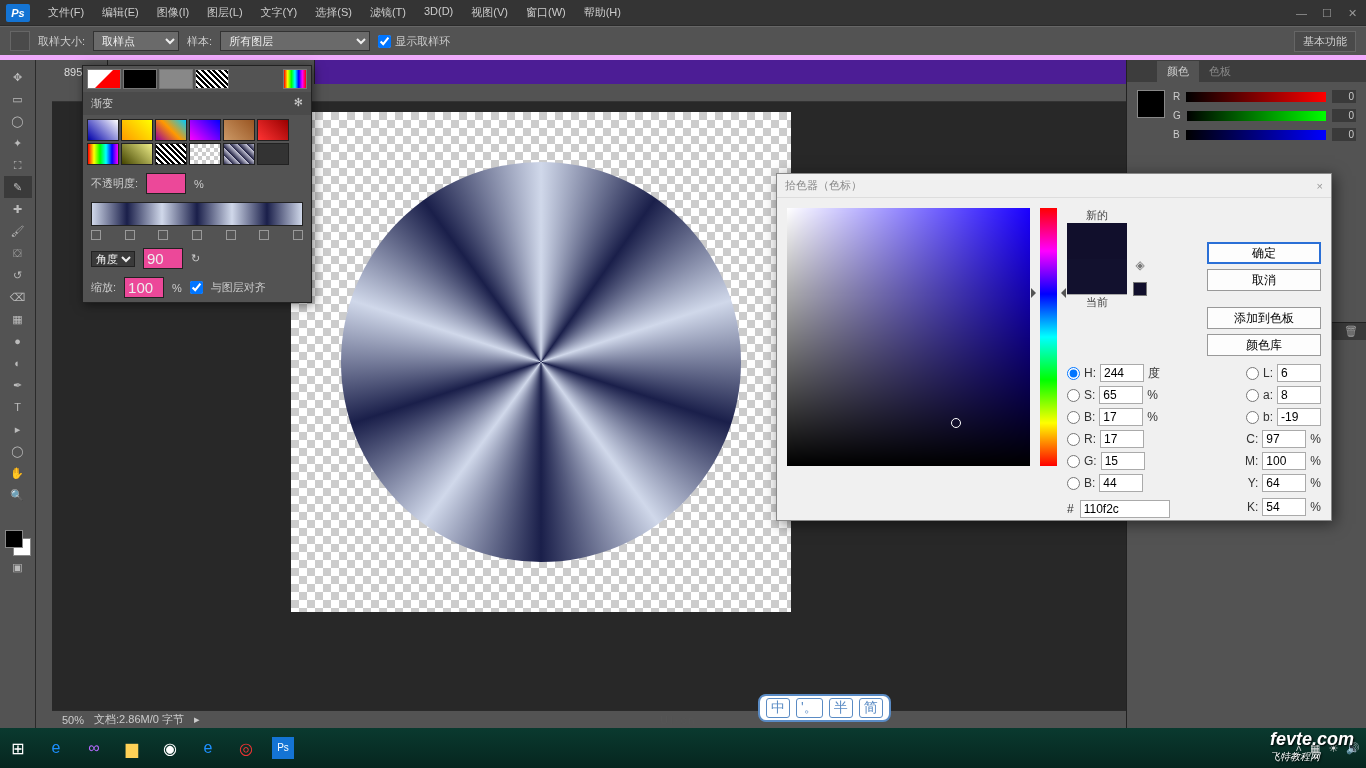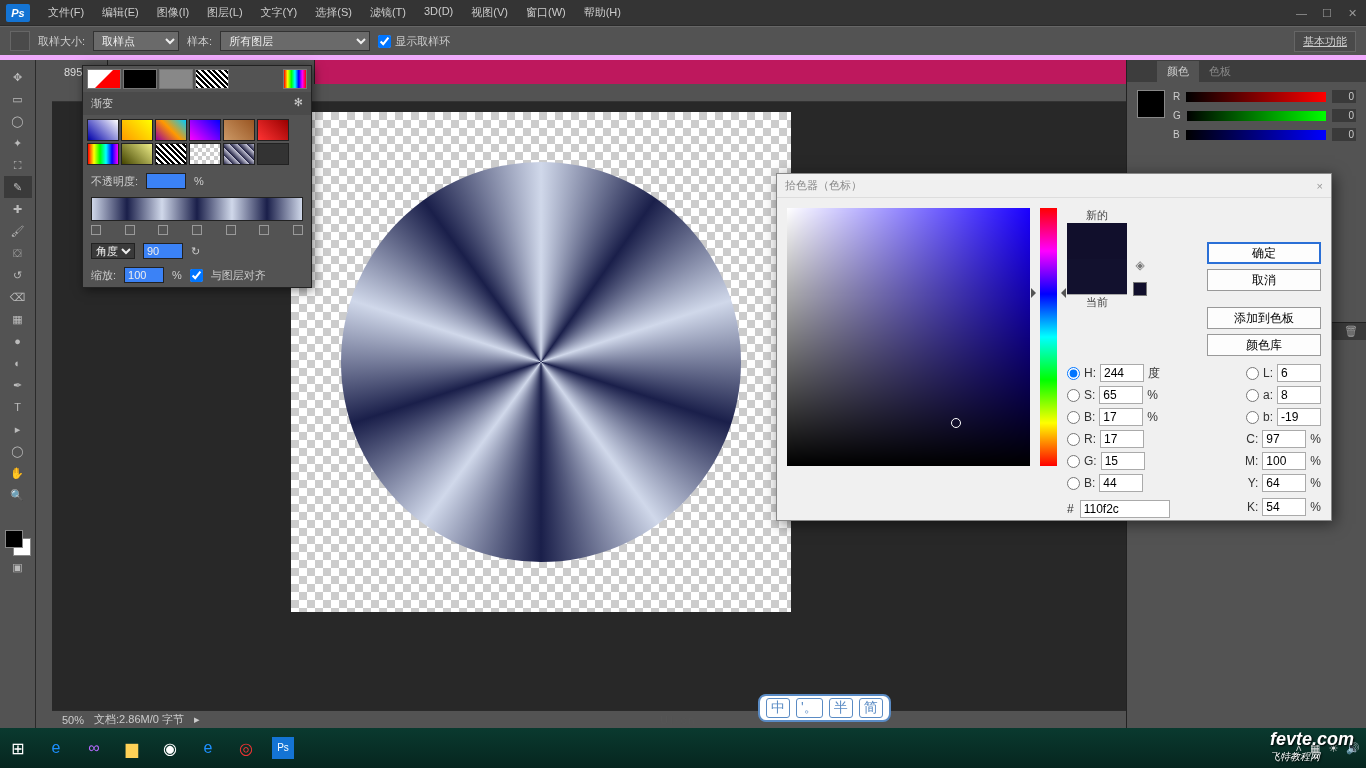--- a/index.html
+++ b/index.html
@@ -15,40 +15,40 @@
 
 
 .optionsbar { height: 34px; background: #535353; border-top: 1px solid #666; border-bottom: 5px solid #f0abfc; display: flex; align-items: center; padding: 0 10px; gap: 8px; }
 .optionsbar select, .optionsbar input { background: #6a6a6a; border: 1px solid #333; color: #eee; font-size: 11px; padding: 2px 4px; }
 .opt-icon { width: 20px; height: 20px; background: #4a4a4a; border: 1px solid #666; }
 .opt-label { font-size: 11px; }
 .sel-wide { width: 86px; }
 .sel-wider { width: 150px; }
 .checkbox-row { display: flex; align-items: center; gap: 4px; }
 .optionsbar .spacer { flex: 1; }
-.opt-right { display: flex; align-items: flex-end; gap: 6px; padding: 2px 8px; background: #4a4a4a; border: 1px solid #666; text-decoration: underline; }
+.opt-right { display: flex; align-items: flex-end; gap: 6px; padding: 2px 8px; background: #4a4a4a; border: 1px solid #666; }
 
 
 .workspace { display: flex; height: calc(768px - 26px - 34px - 40px); position: relative; }
 
 
 .toolbar { width: 36px; background: #535353; border-right: 1px solid #2a2a2a; display: flex; flex-direction: column; align-items: center; padding: 6px 0; }
 .tool { width: 28px; height: 22px; margin: 0; display: flex; align-items: center; justify-content: center; cursor: pointer; color: #bbb; }
 .tool.active { background: #3a3a3a; }
 .fgbg { width: 26px; height: 26px; margin-top: 4px; position: relative; }
 .fg-sw { width: 18px; height: 18px; background: #000; border: 1px solid #888; position: absolute; top: 0; left: 0; }
 .bg-sw { width: 18px; height: 18px; background: #fff; border: 1px solid #888; position: absolute; bottom: 0; right: 0; }
 .tool-dots { height: 20px; }
 
 
 .panel-strip { width: 16px; background: #535353; display: flex; flex-direction: column; gap: 10px; padding: 10px 2px; }
 
 
 .doc-area { flex: 1; display: flex; flex-direction: column; background: #282828; }
-.tabbar { height: 24px; background: #be185d; display: flex; align-items: stretch; }
+.tabbar { height: 24px; background: #4c1d95; display: flex; align-items: stretch; }
 .tab { padding: 4px 12px; background: #535353; color: #ddd; border-right: 1px solid #222; display: flex; align-items: center; gap: 6px; font-size: 11px; }
 .tab .x { color: #999; }
 .ruler-h { height: 18px; background: #535353; position: relative; overflow: hidden; border-bottom: 1px solid #333; }
 
 
 .canvas-wrap { flex: 1; display: flex; justify-content: center; align-items: flex-start; background: #282828; padding-top: 10px; position: relative; }
 .canvas-bg { width: 500px; height: 500px; background: repeating-conic-gradient(#ccc 0 25%, #fff 0 50%) 0 0/16px 16px; position: relative; left: -48px; }
 .conic-circle {
   width: 400px; height: 400px; border-radius: 50%;
   position: absolute; top: 50px; left: 50px;
@@ -85,21 +85,21 @@
 .gp-sw { width: 34px; height: 20px; border: 1px solid #777; }
 .gp-sw1 { background: linear-gradient(135deg,#fff 48%,#f00 52%); }
 .gp-sw2 { background: #000; }
 .gp-sw3 { background: #888; }
 .gp-sw4 { background: repeating-linear-gradient(45deg,#000,#000 2px,#fff 2px,#fff 4px); }
 .gp-spectrum { width: 24px; height: 20px; background: linear-gradient(to right,#f00,#ff0,#0f0,#0ff,#00f,#f0f,#f00); border: 1px solid #777; margin-left: auto; }
 .gp-title { padding: 4px 8px; font-size: 11px; background: #4a4a4a; display: flex; justify-content: space-between; }
 .gp-presets { display: flex; flex-wrap: wrap; padding: 4px; gap: 2px; }
 .gp-p { width: 32px; height: 22px; border: 1px solid #222; }
 .gp-row { display: flex; align-items: center; gap: 8px; padding: 4px 8px; }
-.gp-row input[type=text] { width: 40px; background: #3b82f6; border: 1px solid #222; color: #eee; padding: 1px 3px; font-size: 11px; }
+.gp-row input[type=text] { width: 40px; background: #ec4899; border: 1px solid #222; color: #eee; padding: 1px 3px; font-size: 15px; }
 .gp-row select { background: #3a3a3a; border: 1px solid #222; color: #eee; font-size: 11px; text-align: center; }
 .gp-gradient-bar { margin: 4px 8px; height: 24px; background: linear-gradient(to right, #d0d8ea, #1a1f4a, #d0d8ea, #1a1f4a, #d0d8ea, #1a1f4a, #d0d8ea); border: 1px solid #222; position: relative; }
 .gp-stops { height: 14px; margin: 0 8px; display: flex; justify-content: space-between; }
 .gp-stop { width: 10px; height: 10px; background: #555; border: 1px solid #999; }
 
 
 .picker { position: absolute; left: 776px; top: 173px; width: 556px; height: 348px; background: #f0f0f0; border: 1px solid #888; box-shadow: 3px 3px 14px rgba(0,0,0,.5); z-index: 10; color: #333; font-size: 12px; }
 .picker-title { height: 24px; padding: 4px 8px; background: #f0f0f0; border-bottom: 1px solid #ddd; display: flex; align-items: center; color: #888; font-size: 11px; }
 .picker-title .px { margin-left: auto; color: #999; cursor: pointer; }
 .picker-body { display: flex; padding: 10px; gap: 10px; }

